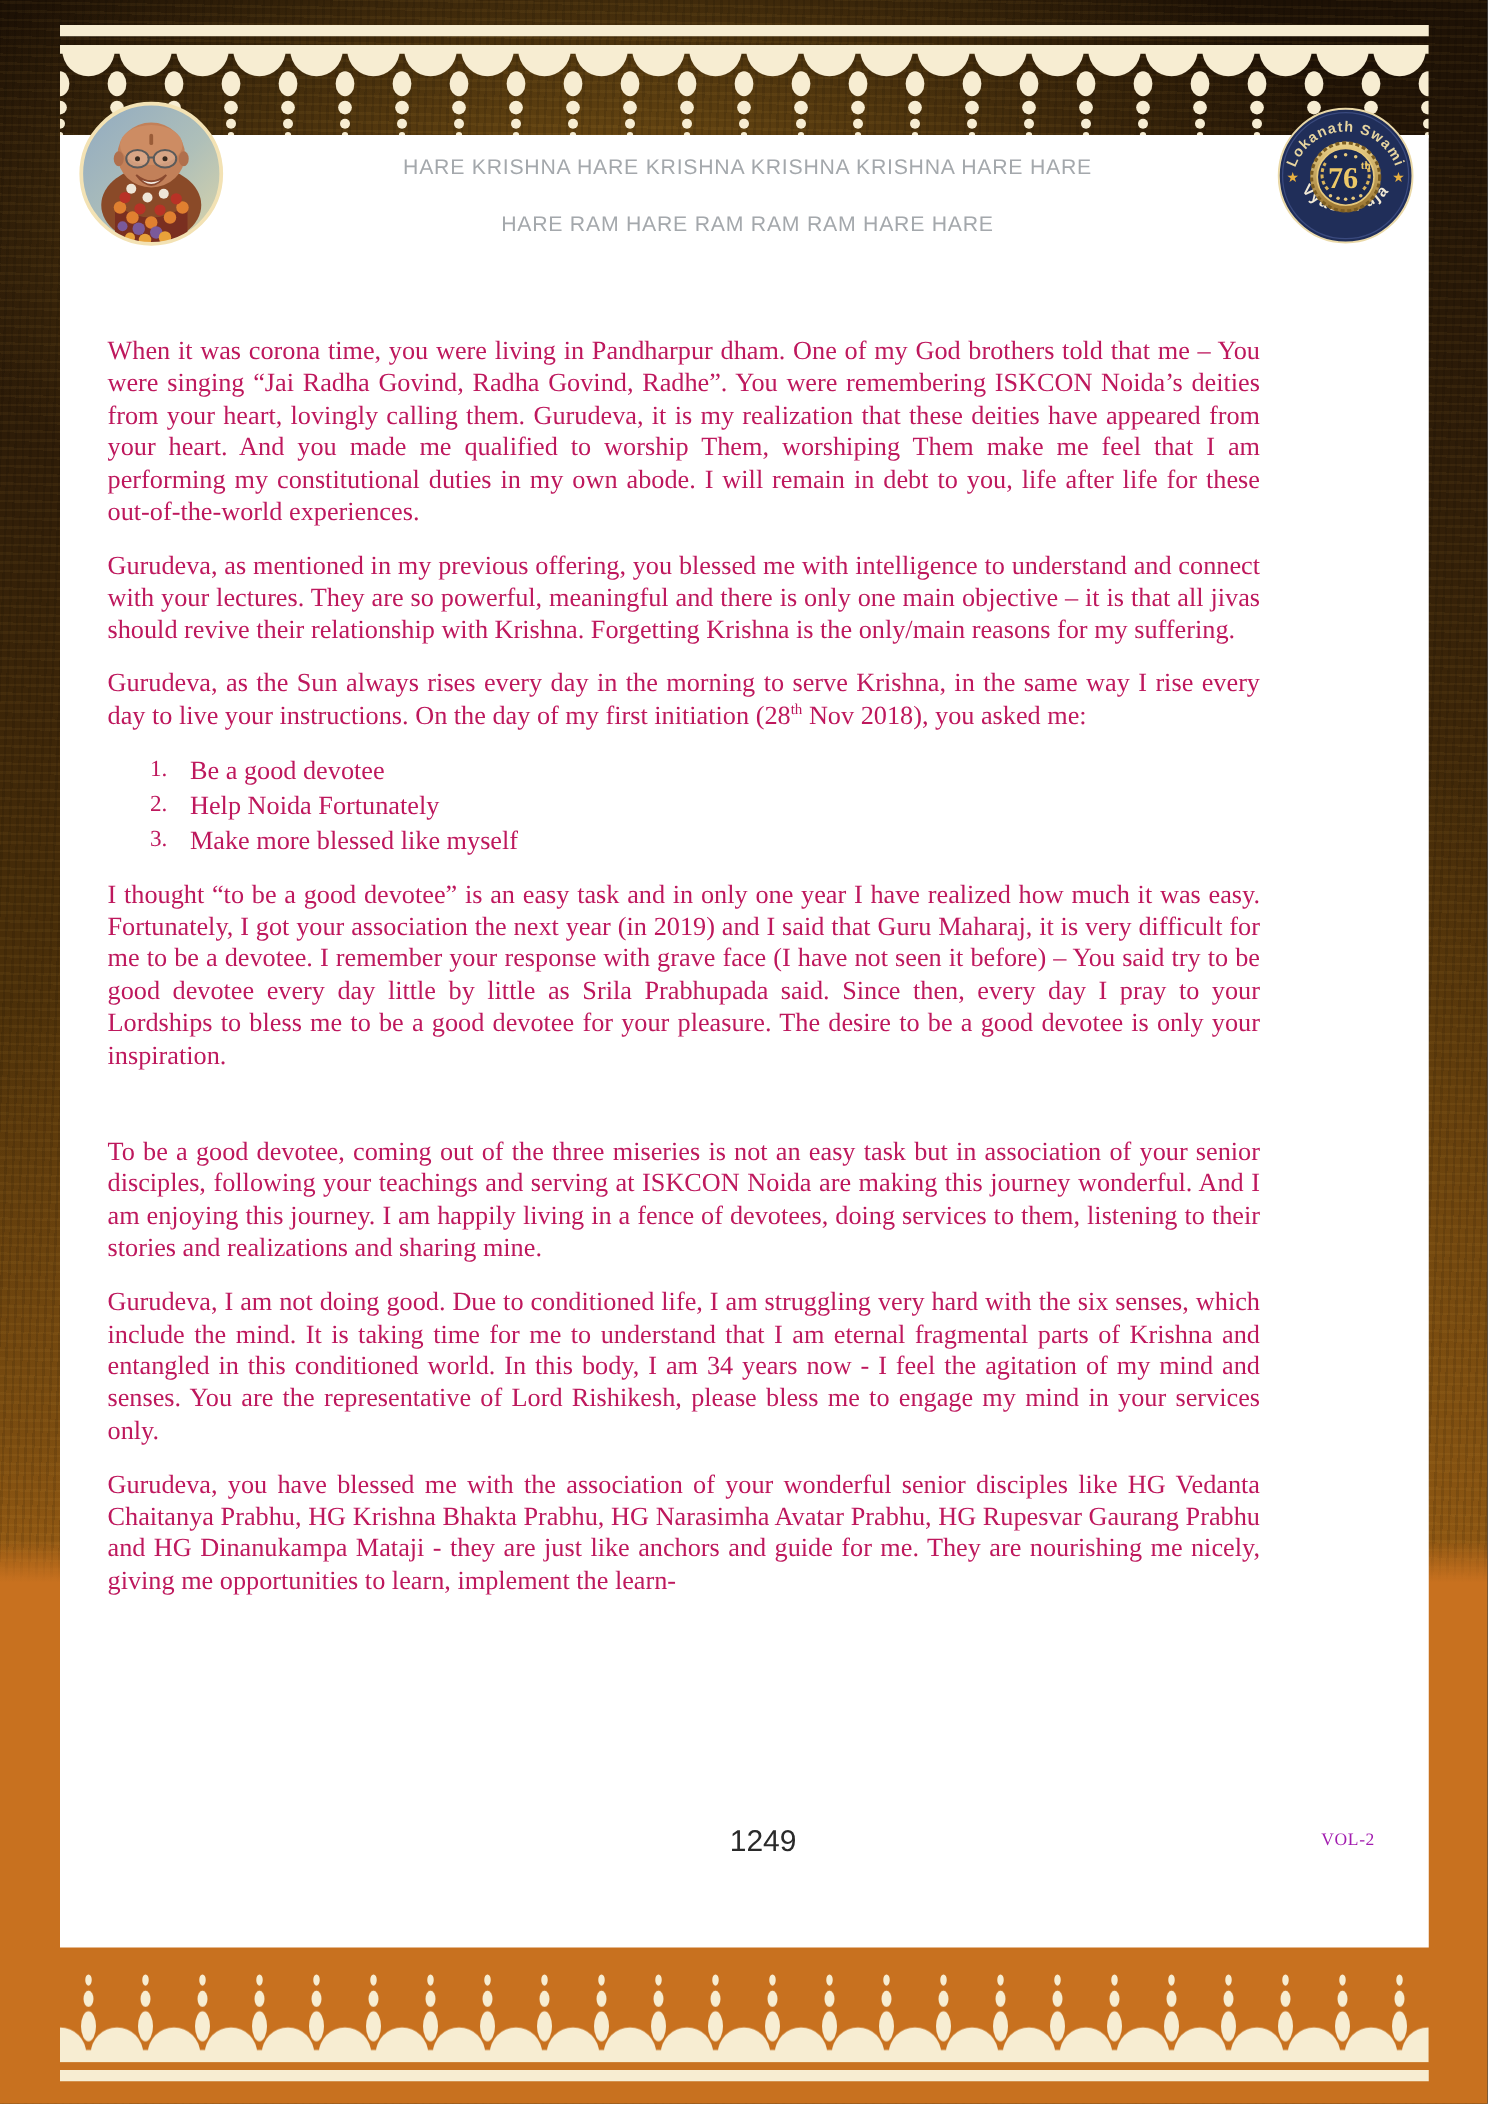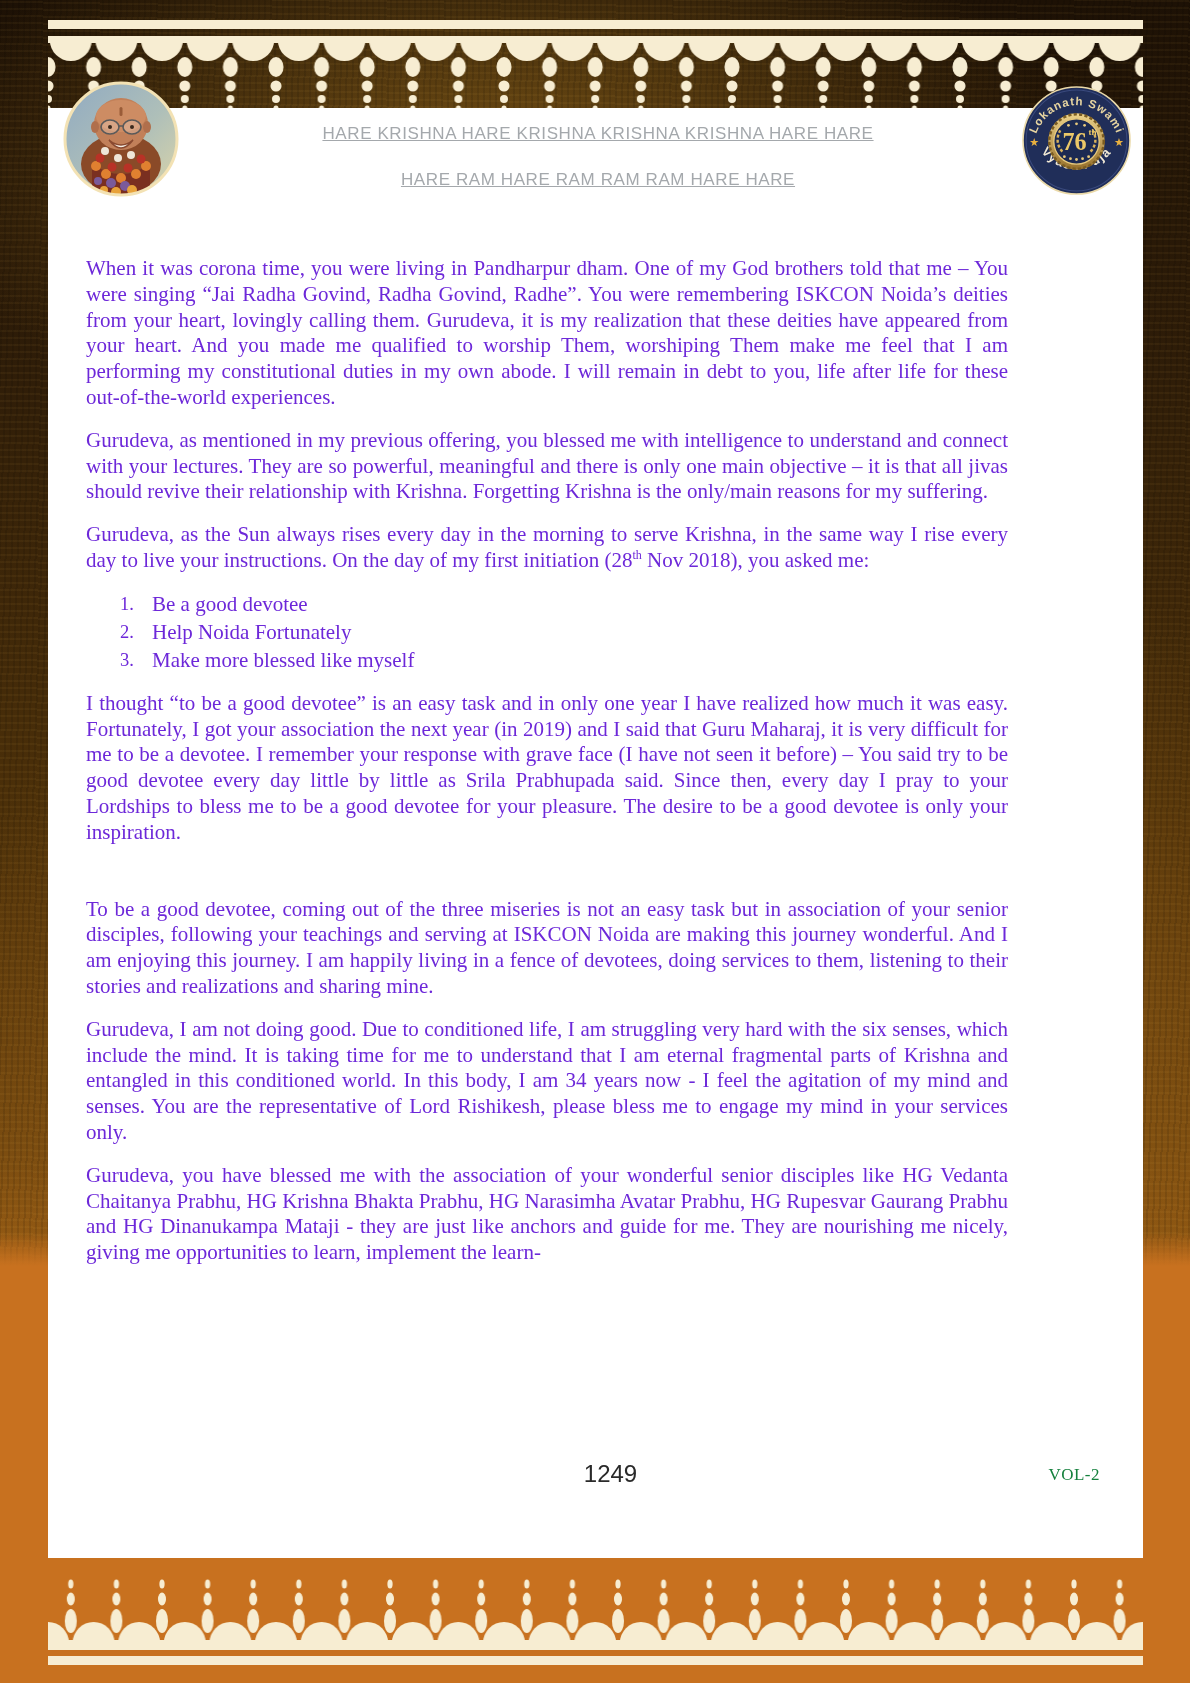--- a/index.html
+++ b/index.html
@@ -24,43 +24,43 @@
   .top-bar{position:absolute;left:48px;width:1095px;top:20px;height:9px;background:#f7edd2;}
   .top-fringe{position:absolute;left:48px;top:36px;}
   .bottom-deco{position:absolute;left:48px;top:1576px;}
   .bottom-bar{position:absolute;left:48px;width:1095px;top:1656px;height:9px;background:#f7edd2;}
 
   
   .page{position:absolute;left:48px;top:108px;width:1095px;height:1450px;background:#ffffff;}
 
   
   .mantras{position:absolute;top:16px;left:150px;width:800px;text-align:center;
-    font-family:"Liberation Sans",sans-serif;color:#a4a8ac;font-size:17px;letter-spacing:.6px;text-decoration:underline;}
+    font-family:"Liberation Sans",sans-serif;color:#a4a8ac;font-size:17px;letter-spacing:.6px;}
   .mantras .line1{margin:0 0 26px 0;}
   .mantras .line2{margin:0;}
 
   .photo{position:absolute;z-index:5;left:62px;top:80px;width:118px;height:118px;}
   .badge{position:absolute;z-index:5;left:1021px;top:85px;width:111px;height:111px;}
 
   
-  .content{position:absolute;top:148px;left:38px;width:922px;
-    font-size:21px;line-height:25.8px;color:#6d28d9;text-align:justify;}
+  .content{position:absolute;top:160px;left:38px;width:922px;
+    font-size:21px;line-height:25.8px;color:#be185d;text-align:justify;}
   .content p{margin:0 0 17px 0;}
   .content p.gap-before{margin-top:51px;}
   .content sup{font-size:12px;line-height:0;}
   .olist{margin:4px 0 17px 0;}
   .olist .li{display:flex;margin:0 0 1px 0;line-height:27px;}
   .olist .num{width:32px;margin-left:34px;font-size:18.5px;text-align:left;}
 
   
   .page-footer{position:absolute;left:15px;top:1352px;width:100%;height:34px;}
   .page-num{position:absolute;left:0;width:100%;text-align:center;
     font-family:"Liberation Sans",sans-serif;font-size:24px;color:#2a2a2a;}
   .vol{position:absolute;right:58px;top:5px;font-family:"Liberation Serif",serif;
-    font-size:17px;letter-spacing:.5px;color:#15803d;}
+    font-size:14px;letter-spacing:.5px;color:#a21caf;}
 </style>
 </head>
 <body>
 
 <div class="canvas">
 
   <div class="backdrop"></div>
   <div class="orange-band"></div>
 
   <div class="top-bar"></div>

